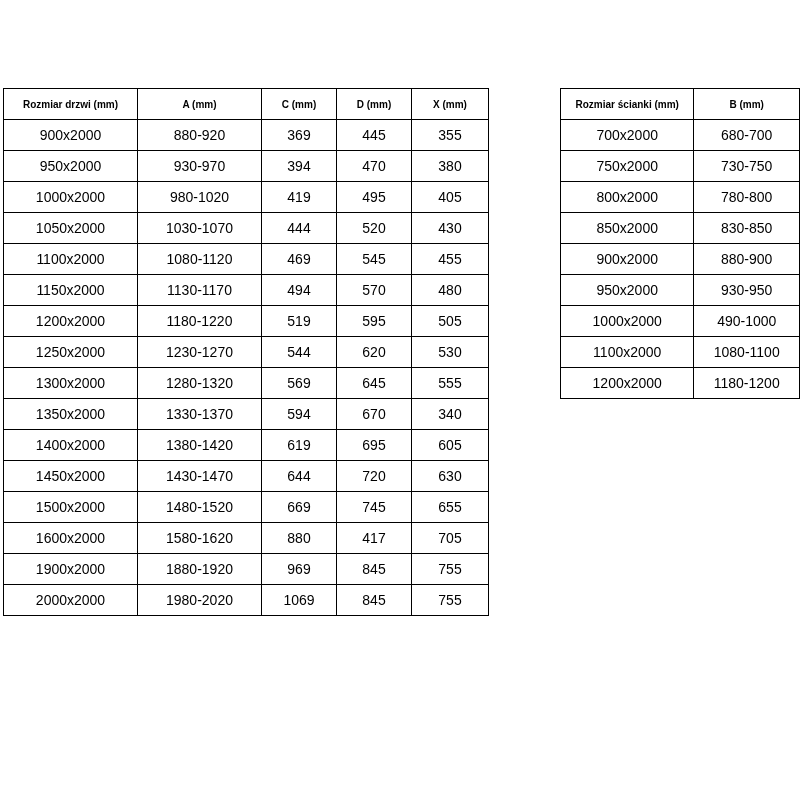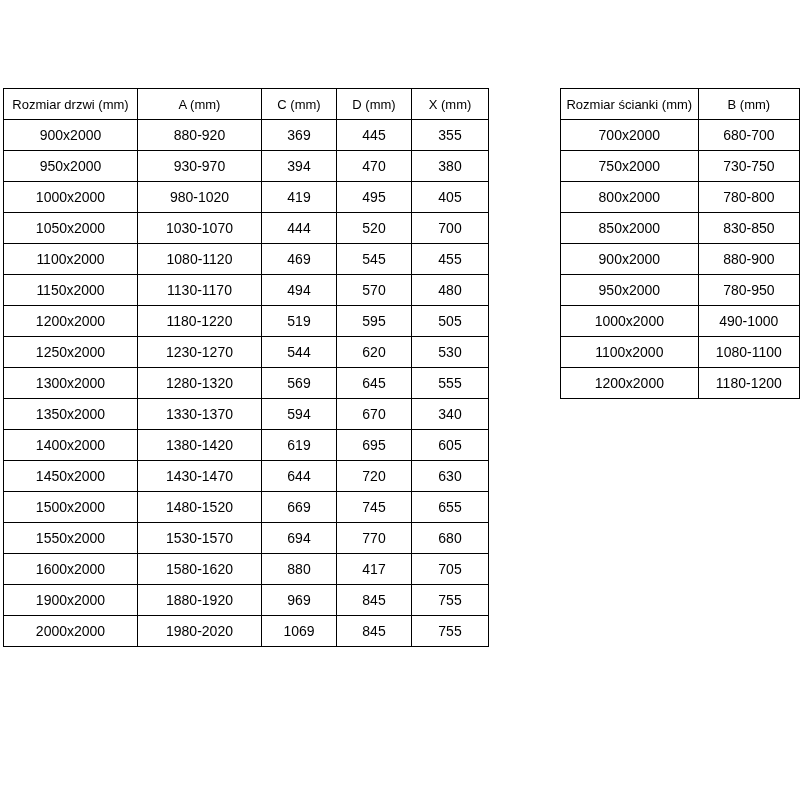--- a/index.html
+++ b/index.html
@@ -28,21 +28,21 @@
     border: 1px solid #000000;
     text-align: center;
     vertical-align: middle;
     padding: 0 2px;
     height: 30px;
     color: #000000;
     white-space: nowrap;
     overflow: hidden;
   }
   .spec-table td { font-size: 14px; font-weight: normal; }
-  .spec-table th { font-size: 13px; font-weight: normal; }
+  .spec-table th { font-size: 10px; font-weight: bold; }
   
   #doors-table col.c0 { width: 134px; }
   #doors-table col.c1 { width: 124px; }
   #doors-table col.c2 { width: 75px; }
   #doors-table col.c3 { width: 75px; }
   #doors-table col.c4 { width: 77px; }
   #walls-table col.c0 { width: 141px; }
   #walls-table col.c1 { width: 116px; }
 </style>
 </head>
@@ -87,21 +87,21 @@
           <td>980-1020</td>
           <td>419</td>
           <td>495</td>
           <td>405</td>
         </tr>
         <tr>
           <td>1050x2000</td>
           <td>1030-1070</td>
           <td>444</td>
           <td>520</td>
-          <td>700</td>
+          <td>430</td>
         </tr>
         <tr>
           <td>1100x2000</td>
           <td>1080-1120</td>
           <td>469</td>
           <td>545</td>
           <td>455</td>
         </tr>
         <tr>
           <td>1150x2000</td>
@@ -151,27 +151,20 @@
           <td>644</td>
           <td>720</td>
           <td>630</td>
         </tr>
         <tr>
           <td>1500x2000</td>
           <td>1480-1520</td>
           <td>669</td>
           <td>745</td>
           <td>655</td>
-        </tr>
-        <tr>
-          <td>1550x2000</td>
-          <td>1530-1570</td>
-          <td>694</td>
-          <td>770</td>
-          <td>680</td>
         </tr>
         <tr>
           <td>1600x2000</td>
           <td>1580-1620</td>
           <td>880</td>
           <td>417</td>
           <td>705</td>
         </tr>
         <tr>
           <td>1900x2000</td>
@@ -217,21 +210,21 @@
         <tr>
           <td>850x2000</td>
           <td>830-850</td>
         </tr>
         <tr>
           <td>900x2000</td>
           <td>880-900</td>
         </tr>
         <tr>
           <td>950x2000</td>
-          <td>780-950</td>
+          <td>930-950</td>
         </tr>
         <tr>
           <td>1000x2000</td>
           <td>490-1000</td>
         </tr>
         <tr>
           <td>1100x2000</td>
           <td>1080-1100</td>
         </tr>
         <tr>

